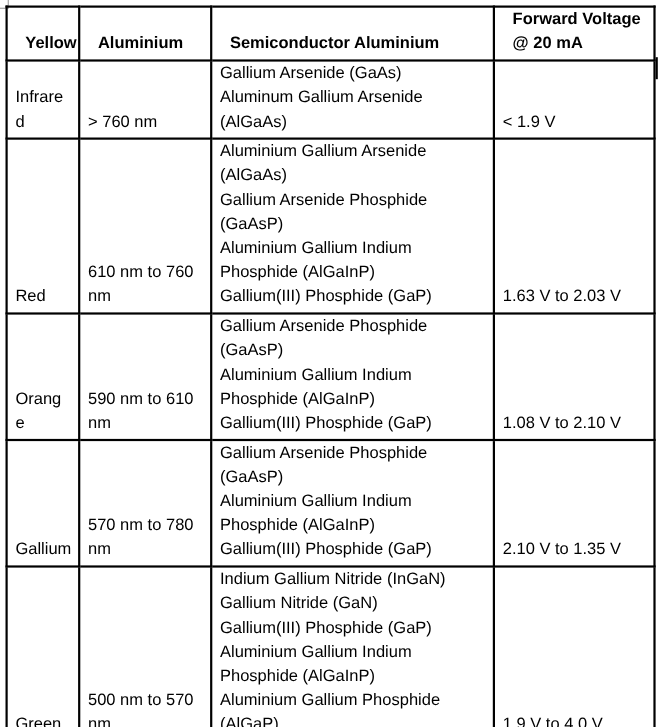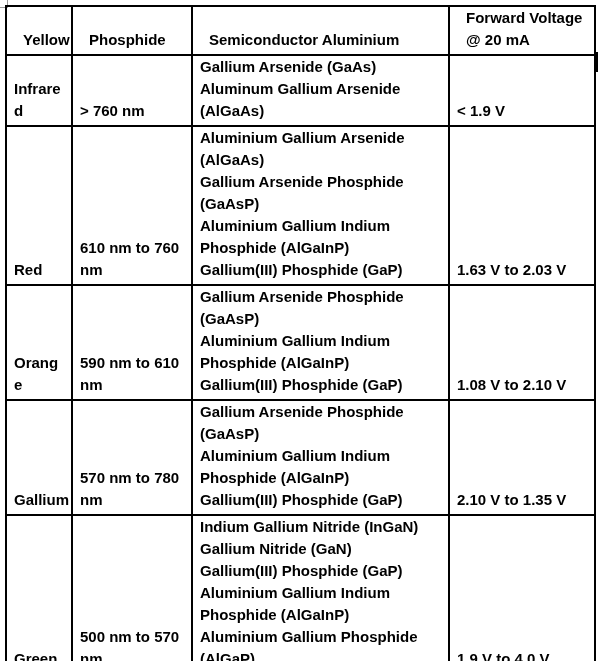--- a/index.html
+++ b/index.html
@@ -44,21 +44,20 @@
     table-layout: fixed;
   }
   table.led td {
     border: 2px solid #000000;
     vertical-align: bottom;
     padding: 0 6px 3px 7px;
     font-size: 15px;
     line-height: 22px;
     white-space: pre-line;
     overflow: hidden;
-    font-weight: bold;
   }
   tr.hdr td { font-weight: bold; padding-left: 16px; }
   tr.hdr        { height: 42px; }
   tr.r-infrared { height: 66px; }
   tr.r-red      { height: 155px; }
   tr.r-orange   { height: 110px; }
   tr.r-yellow   { height: 108px; }
   tr.r-green    { height: 155px; }
 </style>
 </head>
@@ -71,21 +70,21 @@
   <table class="led">
     <colgroup>
       <col style="width:66px">
       <col style="width:120px">
       <col style="width:257px">
       <col style="width:146px">
     </colgroup>
     <tbody>
       <tr class="hdr">
         <td>Yellow</td>
-        <td>Phosphide</td>
+        <td>Aluminium</td>
         <td>Semiconductor Aluminium</td>
         <td>Forward Voltage
 @ 20 mA</td>
       </tr>
 
       <tr class="r-infrared">
         <td>Infrare
 d</td>
         <td>&gt; 760 nm</td>
         <td>Gallium Arsenide (GaAs)

